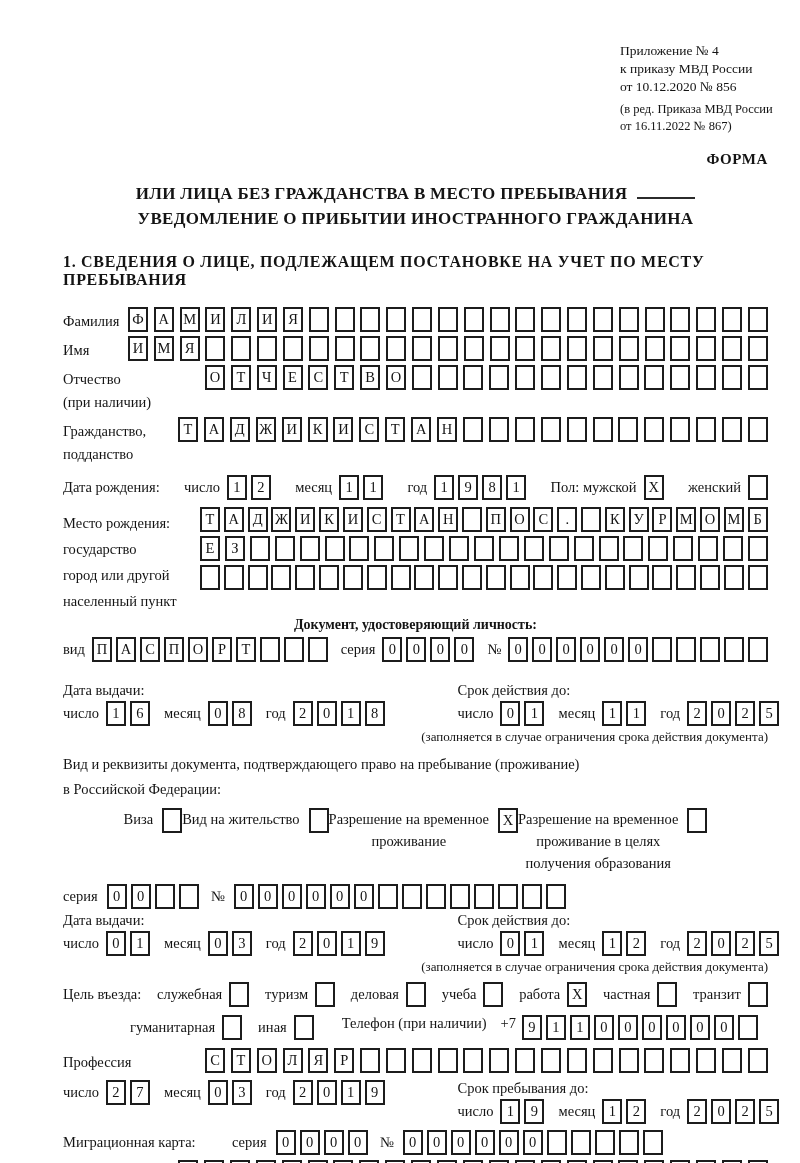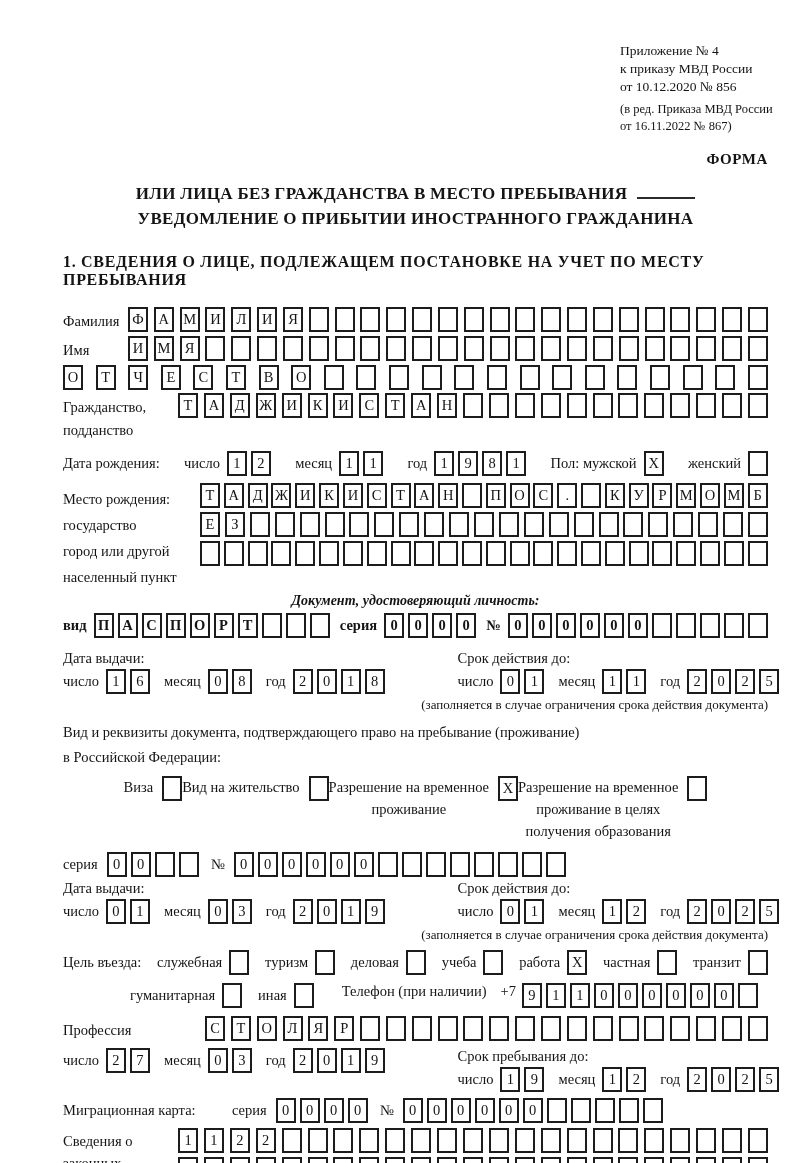--- a/index.html
+++ b/index.html
@@ -29,22 +29,22 @@
   .cg { display:inline-flex; }
   .cg .cell { margin-right:4px; }
   .cg .cell:last-child { margin-right:0; }
   .rows-col { flex:1 1 auto; }
   .rows-col .cells { margin-bottom:4px; }
   
   .bd-row { display:flex; align-items:center; justify-content:space-between; margin:9px 0 7px; font-size:14.5px; }
   .dg { display:inline-flex; align-items:center; }
   .dg .dg-label { margin-right:7px; }
   
-  .doc-heading { text-align:center; font-weight:bold; font-size:14px; margin:2px 0 4px;font-style:italic; }
-  .vid-row { display:flex; align-items:flex-end; justify-content:space-between; margin-bottom:12px; font-size:14.5px;font-weight:bold; }
+  .doc-heading { text-align:center; font-weight:bold; font-size:14px; margin:2px 0 4px; }
+  .vid-row { display:flex; align-items:flex-end; justify-content:space-between; margin-bottom:20px; font-size:14.5px; }
   .dates { display:flex; margin-top:3px; font-size:14.5px; }
   .half { width:50%; }
   .half.right { padding-left:42px; }
   .caption { text-align:left; margin-bottom:2px; }
   .dline { display:flex; align-items:center; }
   .dline .cg { margin-right:15px; }
   .dline .cg:last-child { margin-right:0; }
   .note-right { text-align:right; font-size:13px; margin:3px 0 7px; }
   
   .intro { font-size:14.5px; line-height:25px; margin-top:2px; }
@@ -147,20 +147,24 @@
         <span class="cell"></span>
         <span class="cell"></span>
         <span class="cell"></span>
         <span class="cell"></span>
         <span class="cell"></span>
         <span class="cell"></span>
       </div>
   </div>
 
   <div class="frow">
+    <div class="flabel w142">
+      <div>Отчество</div>
+      <div>(при наличии)</div>
+    </div>
     <div class="cells">
         <span class="cell">О</span>
         <span class="cell">Т</span>
         <span class="cell">Ч</span>
         <span class="cell">Е</span>
         <span class="cell">С</span>
         <span class="cell">Т</span>
         <span class="cell">В</span>
         <span class="cell">О</span>
         <span class="cell"></span>

